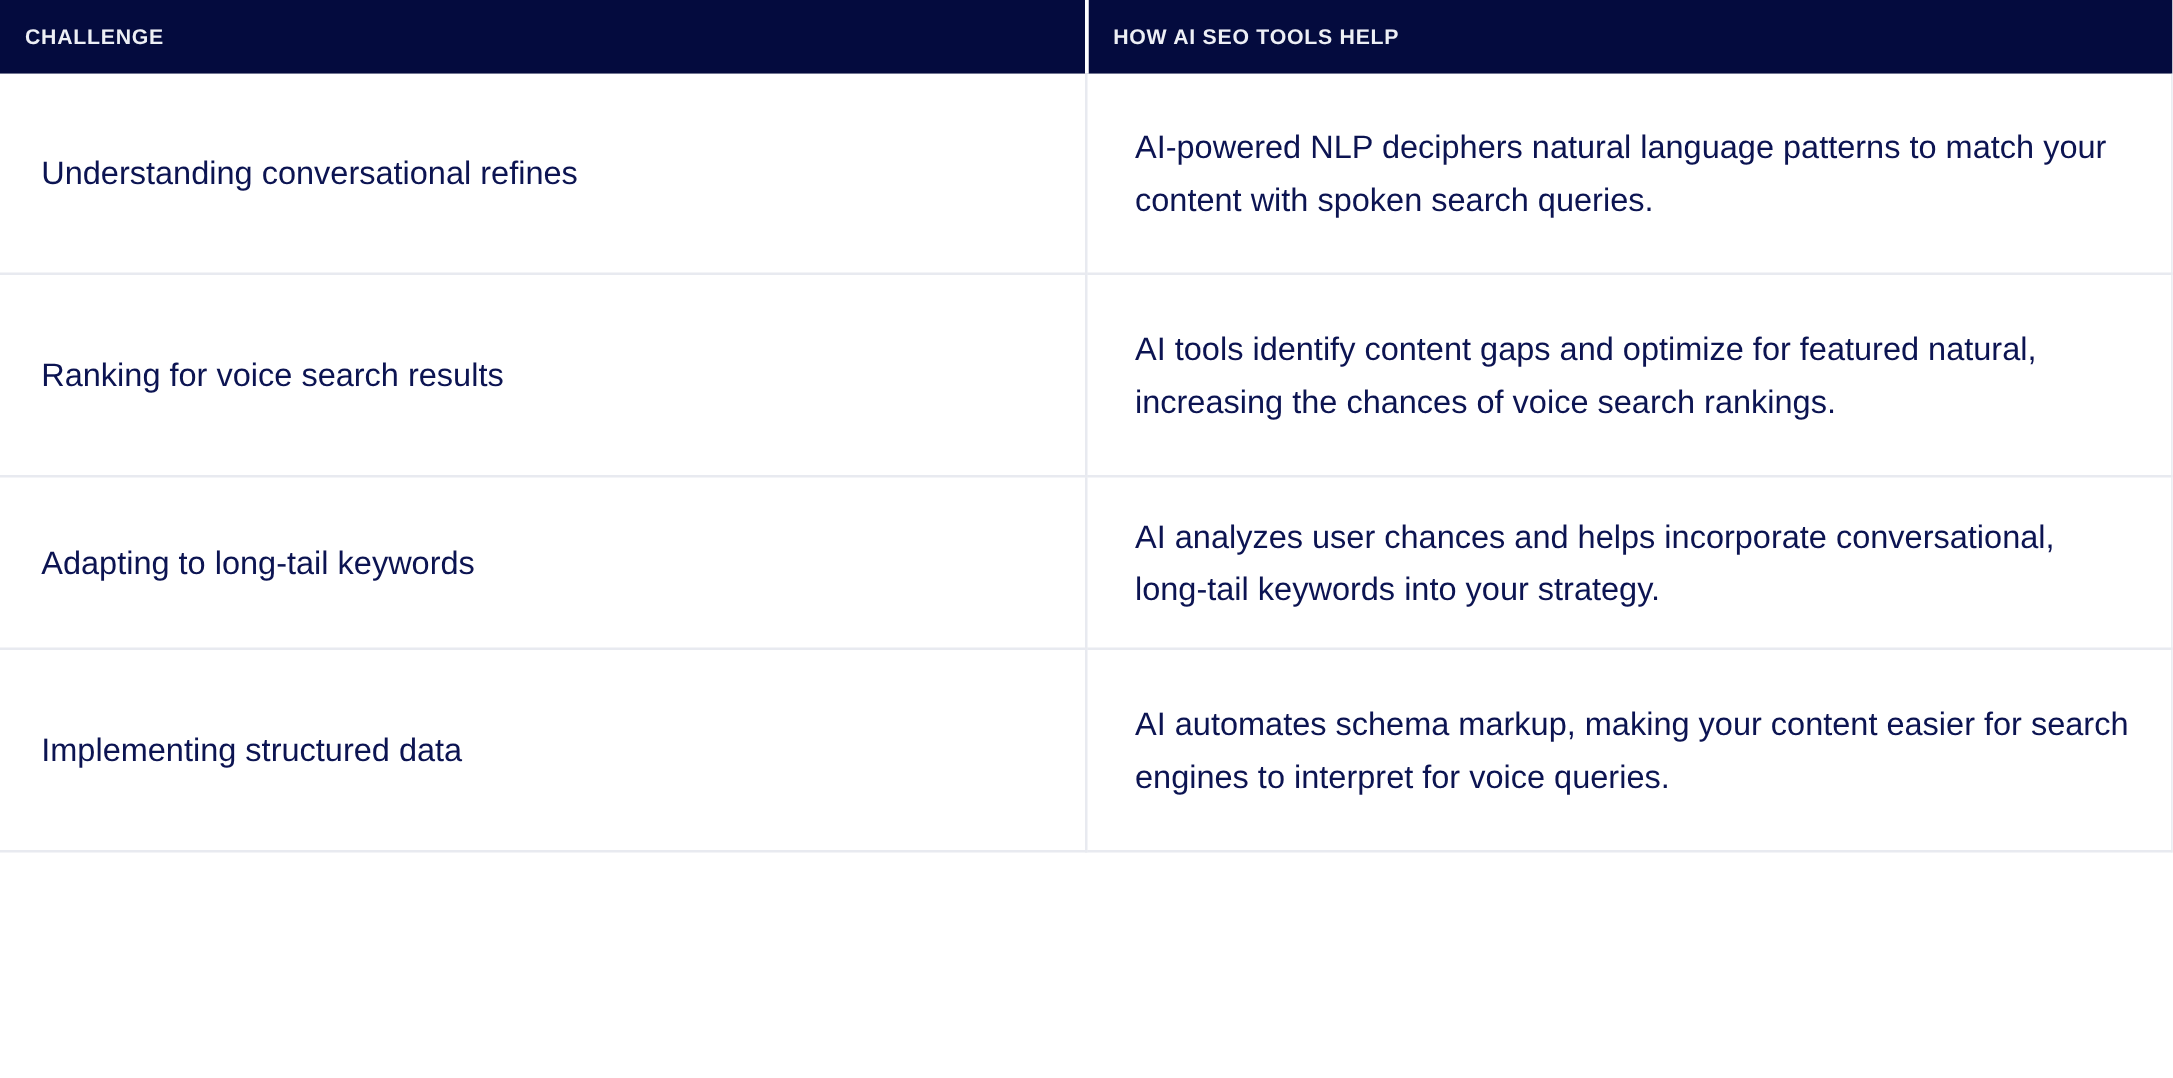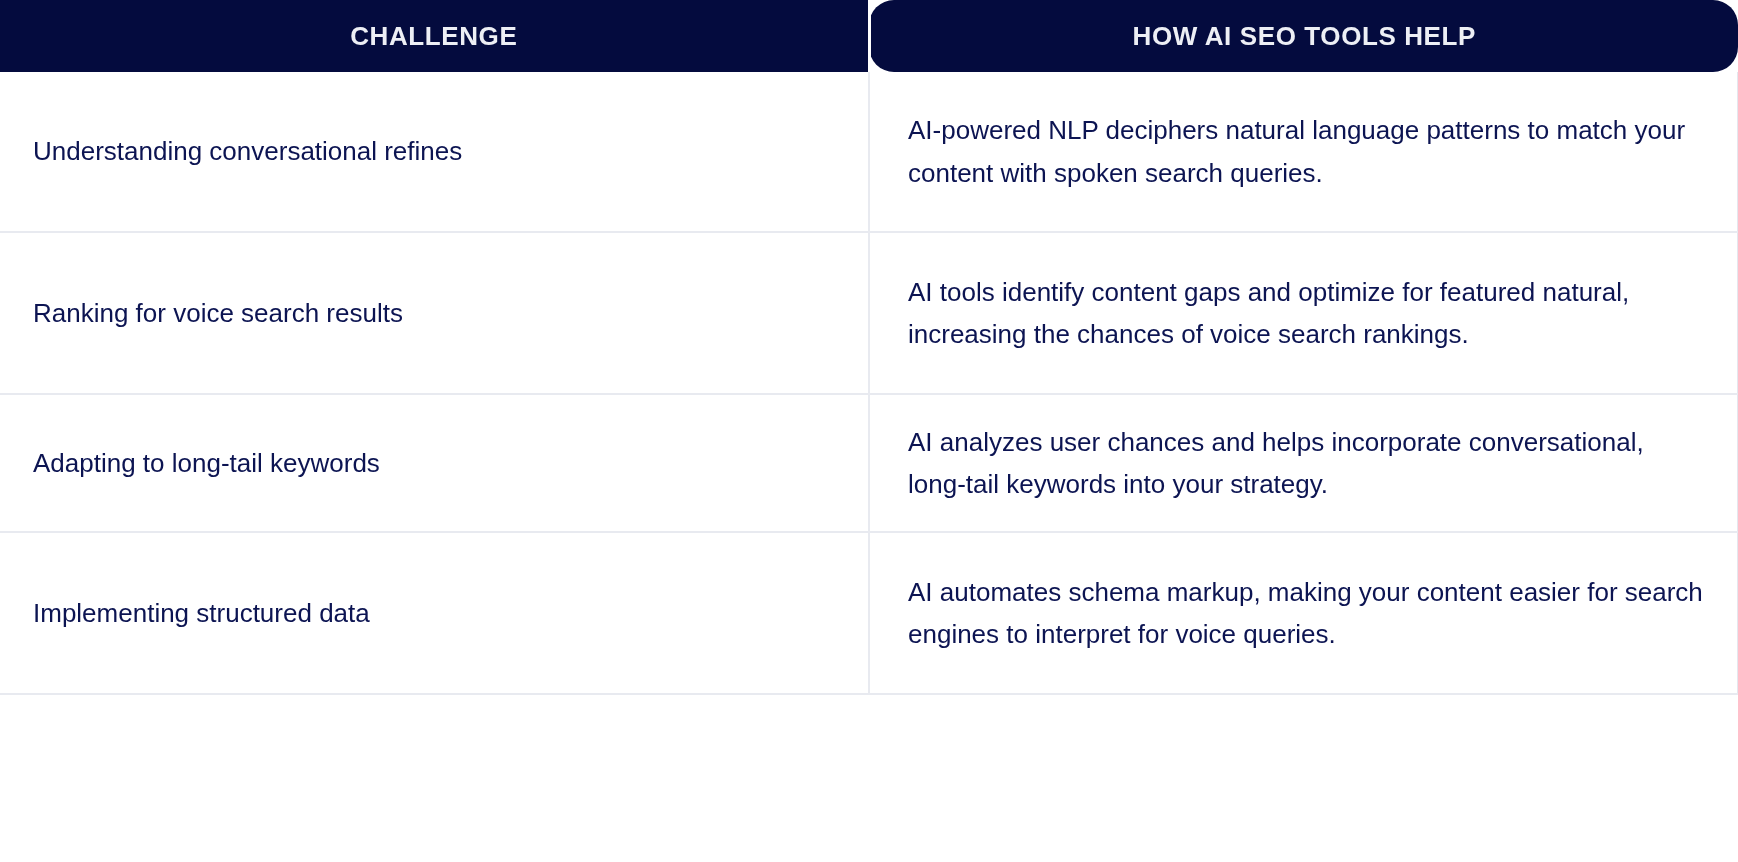--- a/index.html
+++ b/index.html
@@ -27,34 +27,33 @@
     table-layout: fixed;
     background: #ffffff;
   }
 
   table.comparison-table col.col-challenge { width: 869px; }
   table.comparison-table col.col-help { width: 869px; }
 
   thead th {
     background: #040B3E;
     color: #EDEFF5;
-    font-size: 26px;
+    font-size: 17px;
     font-weight: bold;
     letter-spacing: 0.6px;
-    text-align: center;
-    height: 72px;
+    text-align: left;
+    height: 59px;
     padding: 0 20px;
     box-sizing: border-box;
     vertical-align: middle;
     border: none;
     border-right: 3px solid #ffffff;
   }
   thead th:last-child {
     border-right: none;
-    border-radius: 25px;
   }
 
   tbody td {
     color: #0C1452;
     font-size: 26px;
     line-height: 1.62;
     font-weight: 400;
     vertical-align: middle;
     padding: 26px 32px 26px 33px;
     box-sizing: border-box;

